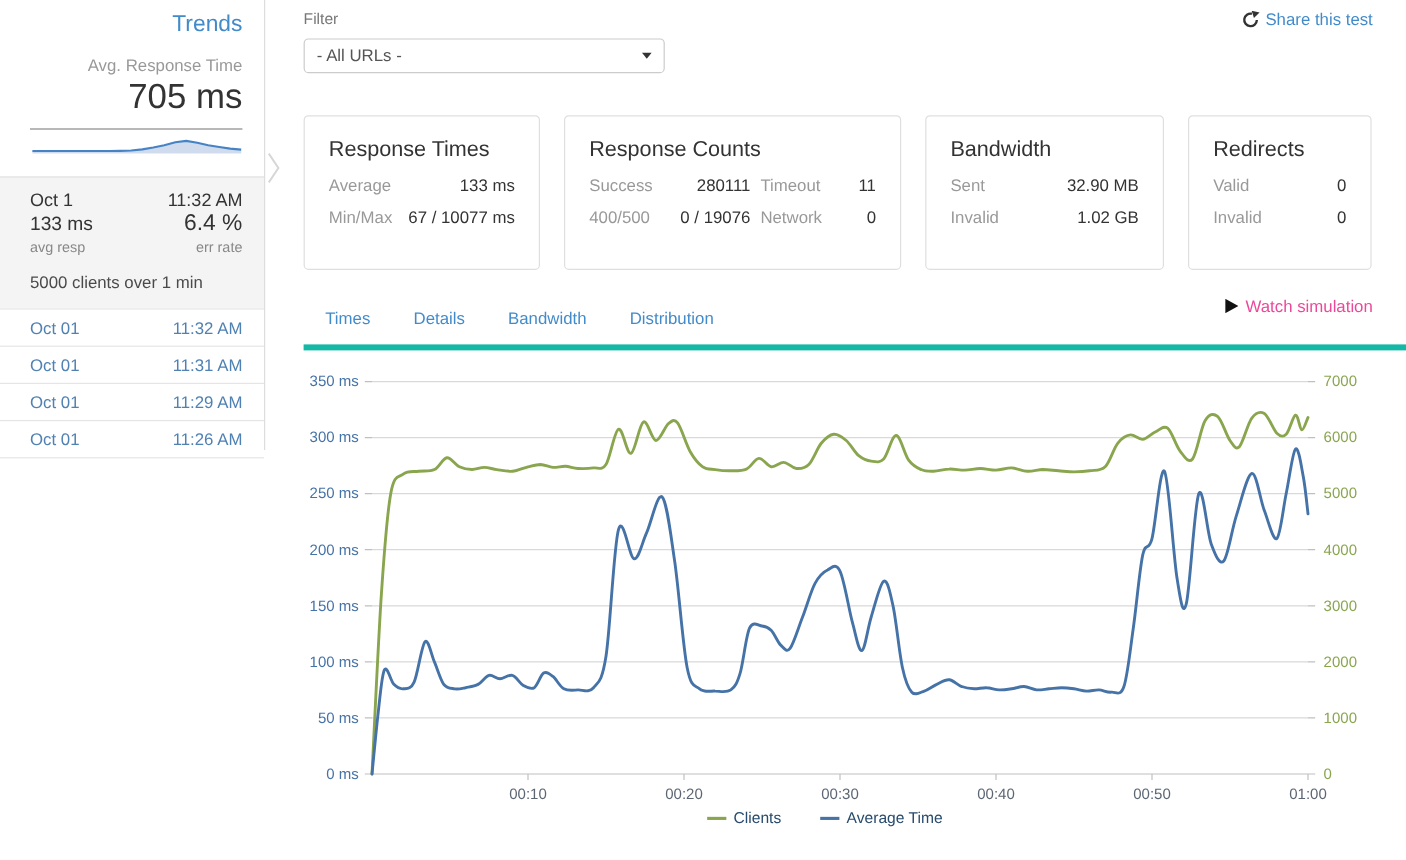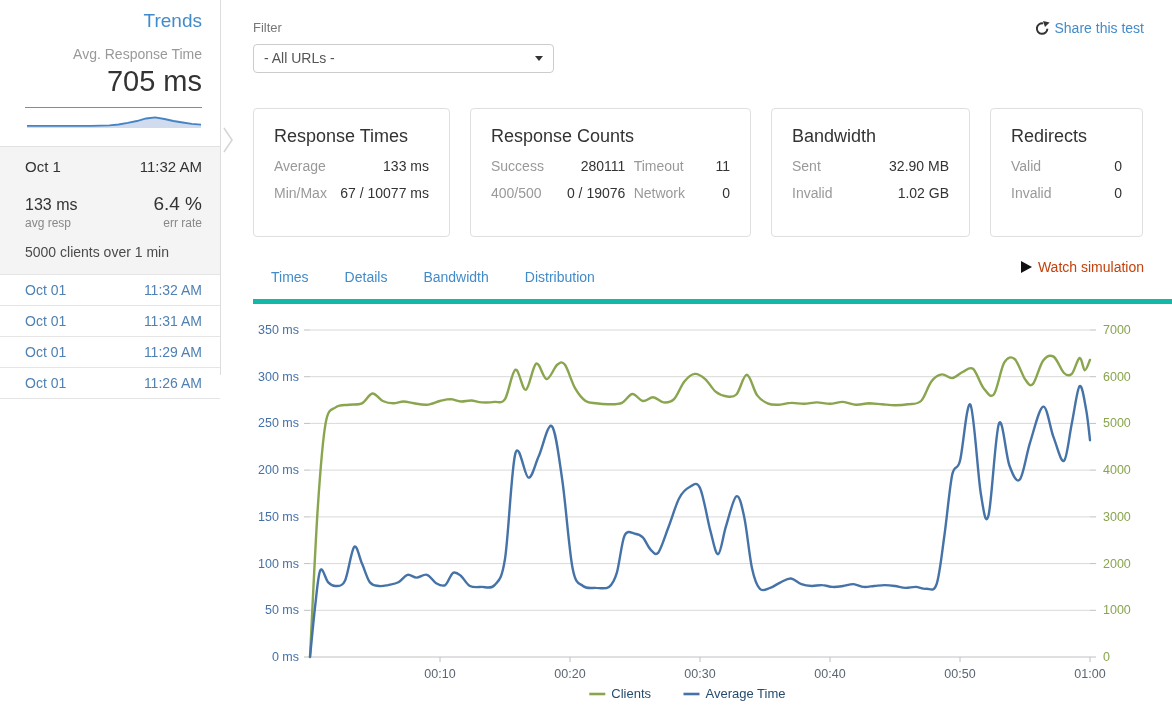--- a/index.html
+++ b/index.html
@@ -9,53 +9,53 @@
   .sidebar{position:absolute;left:0;top:0;width:220px;height:375px;border-right:1px solid #ddd;}
   .sidebar-top{padding:10px 18px 0 25px;text-align:right;}
   .trends-title{font-size:19px;color:#428bca;margin:0 0 14px;font-weight:normal;}
   .metric-label{font-size:14px;color:#999;margin:0 0 3px;}
   .metric-value{font-size:29px;color:#333;margin:0 0 9px;}
   .metric-rule{border-bottom:1px solid #8a8a8a;}
   .spark-wrap{padding:6px 0 0;}
   .selected-panel{margin-top:11px;background:#f4f4f4;border-top:1px solid #e1e1e1;
                   padding:11px 18px 14px 25px;}
   .sp-row{display:flex;justify-content:space-between;align-items:baseline;}
-  .sp-date-row{font-size:15px;color:#333;margin-bottom:18px;gap:23px;}
+  .sp-date-row{font-size:15px;color:#333;margin-bottom:0;gap:23px;}
   .sp-val-left{font-size:16px;color:#333;}
   .sp-val-right{font-size:19px;color:#333;}
   .sp-lbl{font-size:12px;color:#888;margin-top:1px;margin-bottom:14px;}
   .sp-summary{font-size:14px;color:#4a4a4a;}
   .run-list{}
   .run-row{display:flex;justify-content:space-between;height:30px;line-height:30px;
            padding:0 18px 0 25px;border-top:1px solid #e5e5e5;font-size:14px;color:#4f81b3;cursor:pointer;}
   .run-row:last-child{border-bottom:1px solid #e5e5e5;}
   .side-chevron{position:absolute;left:221px;top:124px;}
   
-  .main{position:absolute;left:253px;top:12px;width:919px;height:566px;}
+  .main{position:absolute;left:253px;top:0;width:919px;height:566px;}
   .filter-block{position:absolute;left:0;top:8px;}
   .filter-label{font-size:13px;color:#777;margin-bottom:9px;}
   .select-box{width:263px;height:27px;border:1px solid #ccc;border-radius:4px;background:#fff;
               font-size:14px;color:#555;line-height:27px;padding:0 26px 0 10px;position:relative;cursor:pointer;}
   .select-caret{position:absolute;right:10px;top:11px;width:0;height:0;
                 border-left:4px solid transparent;border-right:4px solid transparent;border-top:5px solid #333;}
   .share-link{position:absolute;top:8px;right:28px;font-size:14px;color:#428bca;cursor:pointer;
               display:flex;align-items:flex-end;gap:5px;}
   .cards{position:absolute;left:0;top:96px;display:flex;gap:20px;}
   .card{border:1px solid #dfdfdf;border-radius:4px;background:#fff;padding:15px 20px 20px;box-sizing:border-box;height:129px;}
   .card-title{font-size:18px;color:#333;margin:2px 0 6px;font-weight:normal;}
   .crow{display:flex;justify-content:space-between;font-size:14px;margin-top:11px;}
   .clabel{color:#999;}
   .cvalue{color:#333;}
   .grid4{display:grid;grid-template-columns:56px 70px 62px 26px;column-gap:8px;}
   .grid4 .cvalue{text-align:right;}
   .card-rt{width:197px;}  .card-rc{width:281px;}  .card-bw{width:199px;}  .card-rd{width:153px;padding-left:20px;}
   .tabs-bar{position:absolute;left:0;top:253px;width:919px;border-bottom:5px solid #14b8a6;}
   .tabs{list-style:none;margin:0;padding:0 0 10px 0;display:flex;}
   .tab{font-size:14px;color:#428bca;padding:4px 18px;cursor:pointer;}
-  .watch-link{position:absolute;top:247px;right:28px;font-size:14px;color:#c2410c;cursor:pointer;
+  .watch-link{position:absolute;top:247px;right:28px;font-size:14px;color:#ec4899;cursor:pointer;
               display:flex;align-items:center;gap:6px;justify-content:space-between;}
   .chart-wrap{position:absolute;left:0;top:300px;width:919px;height:410px;}
   svg text{font-family:"Liberation Sans",sans-serif;}
 </style>
 </head>
 <body>
 
 <div class="sidebar">
   <div class="sidebar-top">
     <h1 class="trends-title">Trends</h1>

